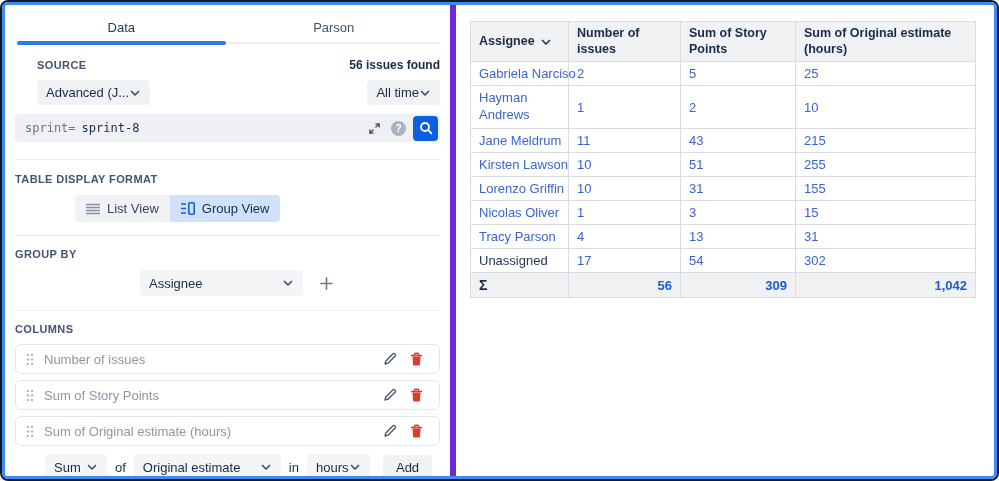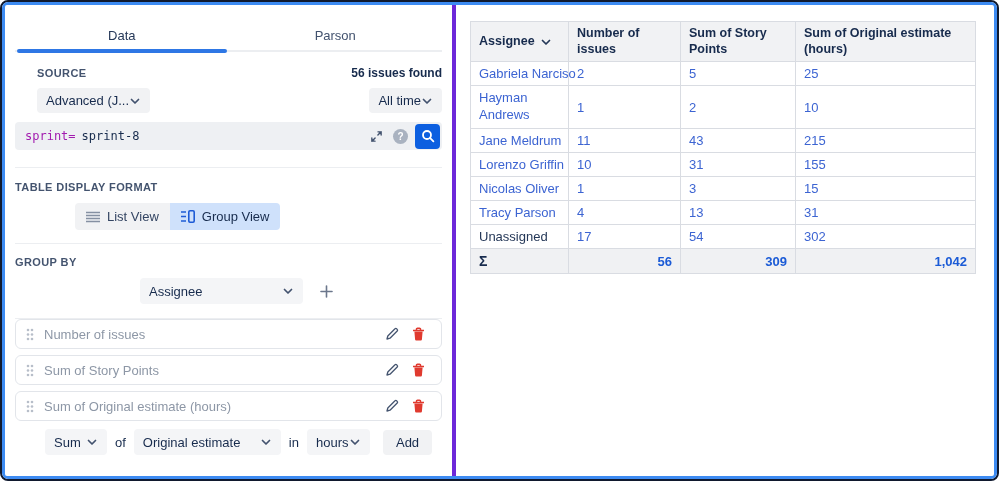--- a/index.html
+++ b/index.html
@@ -1,38 +1,38 @@
 <!DOCTYPE html>
 <html><head>
 <meta charset="utf-8">
 <style>
   * { margin:0; padding:0; box-sizing:border-box; }
   html,body { width:999px; height:481px; background:#ffffff; font-family:"Liberation Sans", sans-serif; }
   .frame { position:absolute; inset:0; width:999px; height:481px; border:2px solid #10192e; border-radius:8px; overflow:hidden; background:#fff; }
   .frame-inner { position:absolute; inset:0; border:3px solid #3d8bf2; border-radius:5px; overflow:hidden; background:#fff; display:flex; }
 
   
-  .config { width:451px; min-width:451px; border-right:4px solid #6d28d9; padding:16px 10px; overflow:hidden; }
+  .config { width:451px; min-width:451px; border-right:6px solid #6d28d9; padding:8px 10px; overflow:hidden; }
   .tabs { display:flex; height:31px; border-bottom:2px solid #eceef1; position:relative; }
   .tab { flex:1; display:flex; align-items:center; justify-content:center; font-size:13px; color:#42526e; cursor:pointer; position:relative; }
   .tab.active { color:#253858; }
   .tab.active::after { content:""; position:absolute; left:2px; right:2px; bottom:-3px; height:4px; border-radius:3px; background:#2e77e5; }
 
   .row { display:flex; align-items:center; }
   .space-between { justify-content:space-between;margin-left:22px; }
 
   .section-label { font-size:11px; font-weight:bold; color:#44546f; letter-spacing:.4px; }
   .found { font-size:12px; font-weight:bold; color:#172b4d; }
 
   .btn { display:inline-flex; align-items:center; background:#f1f2f4; border:none; border-radius:4px; height:25px; padding:0 9px; font-size:13px; color:#172b4d; font-family:"Liberation Sans", sans-serif; cursor:pointer; white-space:nowrap; }
   .chev { width:12px; height:12px; flex:none; }
 
   .jql { margin-top:9px; height:28px; background:#eef0f3; border-radius:4px; display:flex; align-items:center; padding:0 2px 0 10px; }
   .jql-code { flex:1; font-family:"DejaVu Sans Mono", monospace; font-size:12px; color:#172b4d; white-space:nowrap; overflow:hidden; }
-  .jql-kw { color:#a21caf; }
+  .jql-kw { color:#737373; }
   .jql-val { margin-left:6px; }
   .jql-icons { display:flex; align-items:center; gap:7px; }
   .help-badge { width:15px; height:15px; border-radius:50%; background:#a9b2c0; color:#fff; font-size:10px; font-weight:bold; display:flex; align-items:center; justify-content:center; }
   .search-btn { width:25px; height:25px; border-radius:4px; background:#0c5fe0; border:none; display:flex; align-items:center; justify-content:center; cursor:pointer; }
 
   .divider { border:none; border-top:1px solid #eceef1; margin:0; }
 
   .toggle-group { display:flex; margin-left:60px; border-radius:4px; overflow:hidden; width:fit-content; }
   .toggle { display:flex; align-items:center; gap:7px; height:27px; padding:0 11px; font-size:13px; color:#344563; background:#f1f2f4; cursor:pointer; }
   .toggle.selected { background:#cfe1fb; color:#172b4d; }
@@ -166,20 +166,21 @@
               <g stroke="#6b778c" stroke-width="1.6" stroke-linecap="round">
                 <line x1="7.5" y1="2" x2="7.5" y2="13"></line>
                 <line x1="2" y1="7.5" x2="13" y2="7.5"></line>
               </g>
             </svg>
       </span>
     </div>
 
     <hr class="divider" style="margin-top:14px;">
 
+    <div class="section-label" style="margin-top:12px; margin-bottom:9px;">COLUMNS</div>
 
     <div class="col-row">
       <svg width="8" height="13" viewBox="0 0 8 13">
             <g fill="#b7bec9">
               <circle cx="2" cy="2" r="1.3"></circle>
               <circle cx="6" cy="2" r="1.3"></circle>
               <circle cx="2" cy="6.5" r="1.3"></circle>
               <circle cx="6" cy="6.5" r="1.3"></circle>
               <circle cx="2" cy="11" r="1.3"></circle>
               <circle cx="6" cy="11" r="1.3"></circle>
@@ -311,20 +312,26 @@
           <td class="num">2</td>
           <td class="num">10</td>
         </tr>
         <tr>
           <td class="name">Jane Meldrum</td>
           <td class="num">11</td>
           <td class="num">43</td>
           <td class="num">215</td>
         </tr>
         <tr>
+          <td class="name">Kirsten Lawson</td>
+          <td class="num">10</td>
+          <td class="num">51</td>
+          <td class="num">255</td>
+        </tr>
+        <tr>
           <td class="name">Lorenzo Griffin</td>
           <td class="num">10</td>
           <td class="num">31</td>
           <td class="num">155</td>
         </tr>
         <tr>
           <td class="name">Nicolas Oliver</td>
           <td class="num">1</td>
           <td class="num">3</td>
           <td class="num">15</td>

